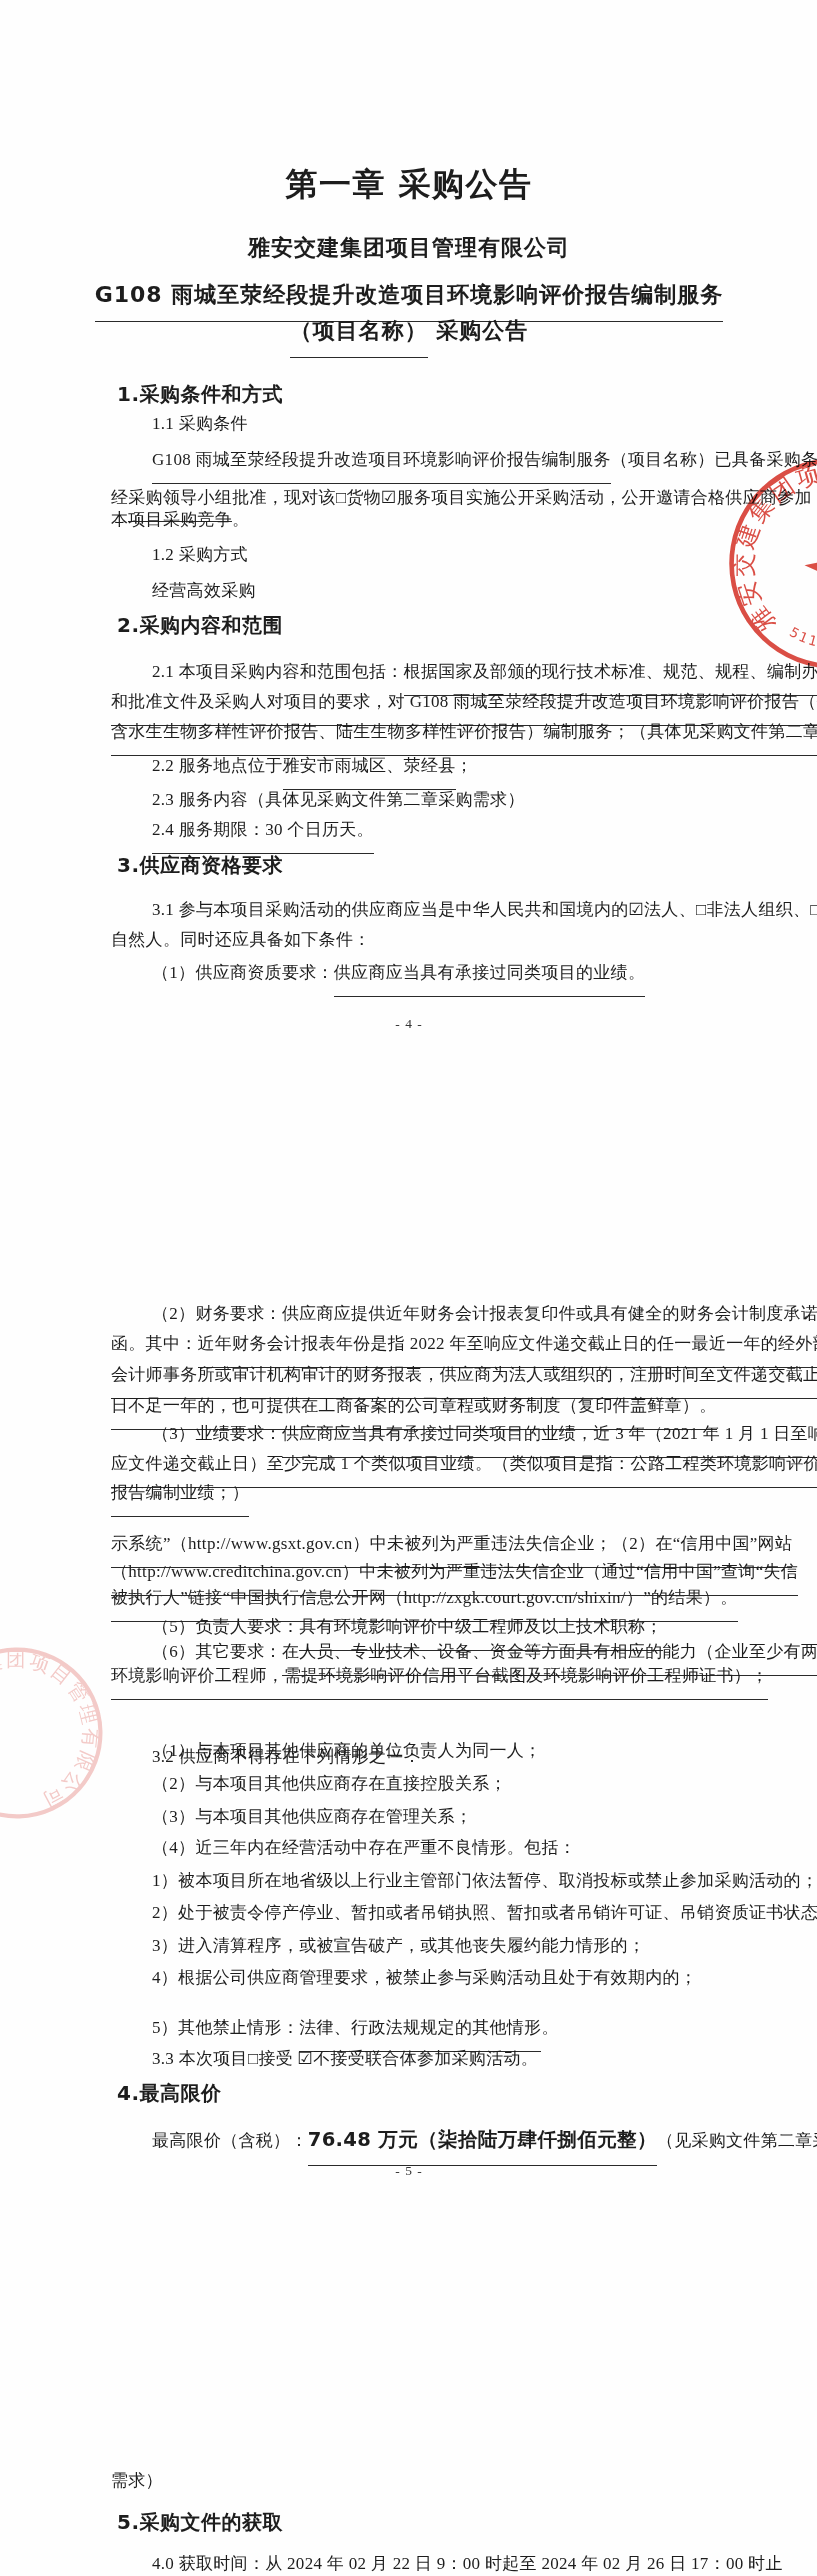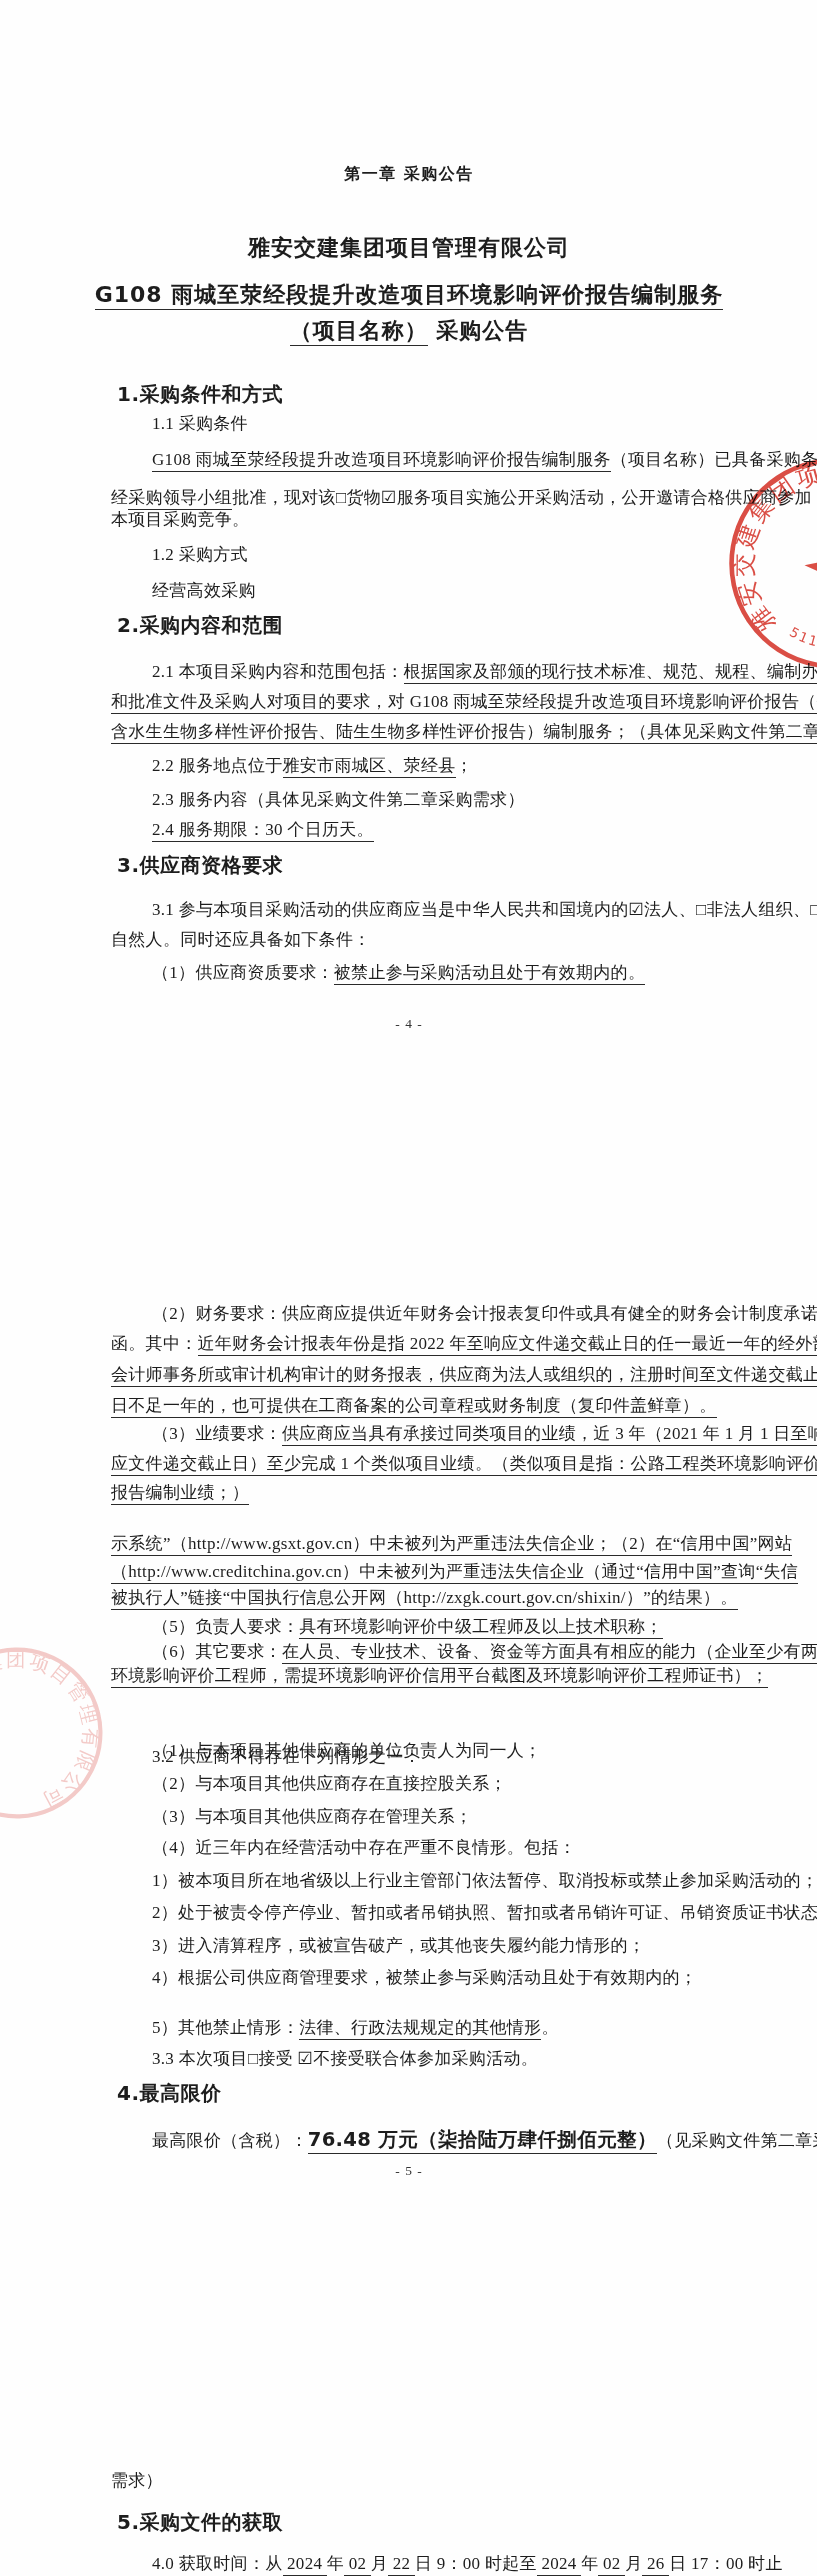--- a/index.html
+++ b/index.html
@@ -4,24 +4,24 @@
 <style>
   html,body{margin:0;padding:0;background:#ffffff;}
   .page{position:relative;width:818px;height:3468px;background:#fefefe;overflow:hidden;
         font-family:"Liberation Serif","DejaVu Serif","DejaVu Sans",serif;color:#1d1d1d;}
   .ln{position:absolute;white-space:nowrap;font-size:17px;letter-spacing:0.3px;line-height:1.25;}
   .ind{left:152px;}
   .cont{left:111px;}
   .hd{left:117px;font-family:"DejaVu Sans","Liberation Sans",sans-serif;font-weight:bold;
       font-size:20px;letter-spacing:0.5px;}
   .ctr{left:0;width:100%;text-align:center;}
-  .t1{font-size:16px;font-weight:bold;font-family:"DejaVu Sans","Liberation Sans",sans-serif;letter-spacing:1.5px;text-align:center;}
+  .t1{font-size:32px;font-weight:bold;font-family:"DejaVu Sans","Liberation Sans",sans-serif;letter-spacing:1.5px;text-align:center;}
   .t2{font-size:22px;font-weight:bold;font-family:"DejaVu Sans","Liberation Sans",sans-serif;letter-spacing:1px;}
   .pg{font-size:13.4px;letter-spacing:1px;color:#333;}
-  .u{border-bottom:1.5px solid #2a2a2a;padding-bottom:2px;}
+  .u{border-bottom:1.5px solid #2a2a2a;padding-bottom:14px;}
   .b{font-family:"DejaVu Sans","Liberation Sans",sans-serif;font-weight:bold;font-size:19.6px;}
   .stamp{position:absolute;pointer-events:none;mix-blend-mode:multiply;}
   .stamp text{font-family:"DejaVu Sans","Liberation Sans",sans-serif;}
 </style>
 </head>
 <body>
 
 <div class="page">
 
   <div class="ln ctr t1" style="top:164px"><span>第一章 采购公告</span></div>
@@ -41,21 +41,21 @@
   <div class="ln ind" style="top:661px"><span>2.1 本项目采购内容和范围包括：</span><span class="u">根据国家及部颁的现行技术标准、规范、规程、编制办法</span></div>
   <div class="ln cont" style="top:691px"><span class="u">和批准文件及采购人对项目的要求，对 G108 雨城至荥经段提升改造项目环境影响评价报告（包</span></div>
   <div class="ln cont" style="top:721px"><span class="u">含水生生物多样性评价报告、陆生生物多样性评价报告）编制服务；（具体见采购文件第二章）；</span></div>
   <div class="ln ind" style="top:755px"><span>2.2 服务地点位于</span><span class="u">雅安市雨城区、荥经县</span><span>；</span></div>
   <div class="ln ind" style="top:789px"><span>2.3 服务内容（具体见采购文件第二章采购需求）</span></div>
   <div class="ln ind" style="top:819px"><span class="u">2.4 服务期限：30 个日历天。</span></div>
 
   <div class="ln hd" style="top:853px"><span>3.供应商资格要求</span></div>
   <div class="ln ind" style="top:899px"><span>3.1 参与本项目采购活动的供应商应当是中华人民共和国境内的☑法人、□非法人组织、□</span></div>
   <div class="ln cont" style="top:929px"><span>自然人。同时还应具备如下条件：</span></div>
-  <div class="ln ind" style="top:962px"><span>（1）供应商资质要求：</span><span class="u">被禁止参与采购活动且处于有效期内的。</span></div>
+  <div class="ln ind" style="top:962px"><span>（1）供应商资质要求：</span><span class="u">供应商应当具有承接过同类项目的业绩。</span></div>
   <div class="ln ctr pg" style="top:1016px"><span>- 4 -</span></div>
 
   <div class="ln ind" style="top:1303px"><span>（2）财务要求：供应商应提供近年财务会计报表复印件或具有健全的财务会计制度承诺</span></div>
   <div class="ln cont" style="top:1333px"><span>函。其中：</span><span class="u">近年财务会计报表年份是指 2022 年至响应文件递交截止日的任一最近一年的经外部</span></div>
   <div class="ln cont" style="top:1364px"><span class="u">会计师事务所或审计机构审计的财务报表，供应商为法人或组织的，注册时间至文件递交截止</span></div>
   <div class="ln cont" style="top:1395px"><span class="u">日不足一年的，也可提供在工商备案的公司章程或财务制度（复印件盖鲜章）。</span></div>
   <div class="ln ind" style="top:1423px"><span>（3）业绩要求：</span><span class="u">供应商应当具有承接过同类项目的业绩，近 3 年（2021 年 1 月 1 日至响</span></div>
   <div class="ln cont" style="top:1453px"><span class="u">应文件递交截止日）至少完成 1 个类似项目业绩。（类似项目是指：公路工程类环境影响评价</span></div>
   <div class="ln cont" style="top:1482px"><span class="u">报告编制业绩；）</span></div>
   <div class="ln cont" style="top:1533px"><span class="u">示系统”（http://www.gsxt.gov.cn）中未被列为严重违法失信企业；（2）在“信用中国”网站</span></div>

